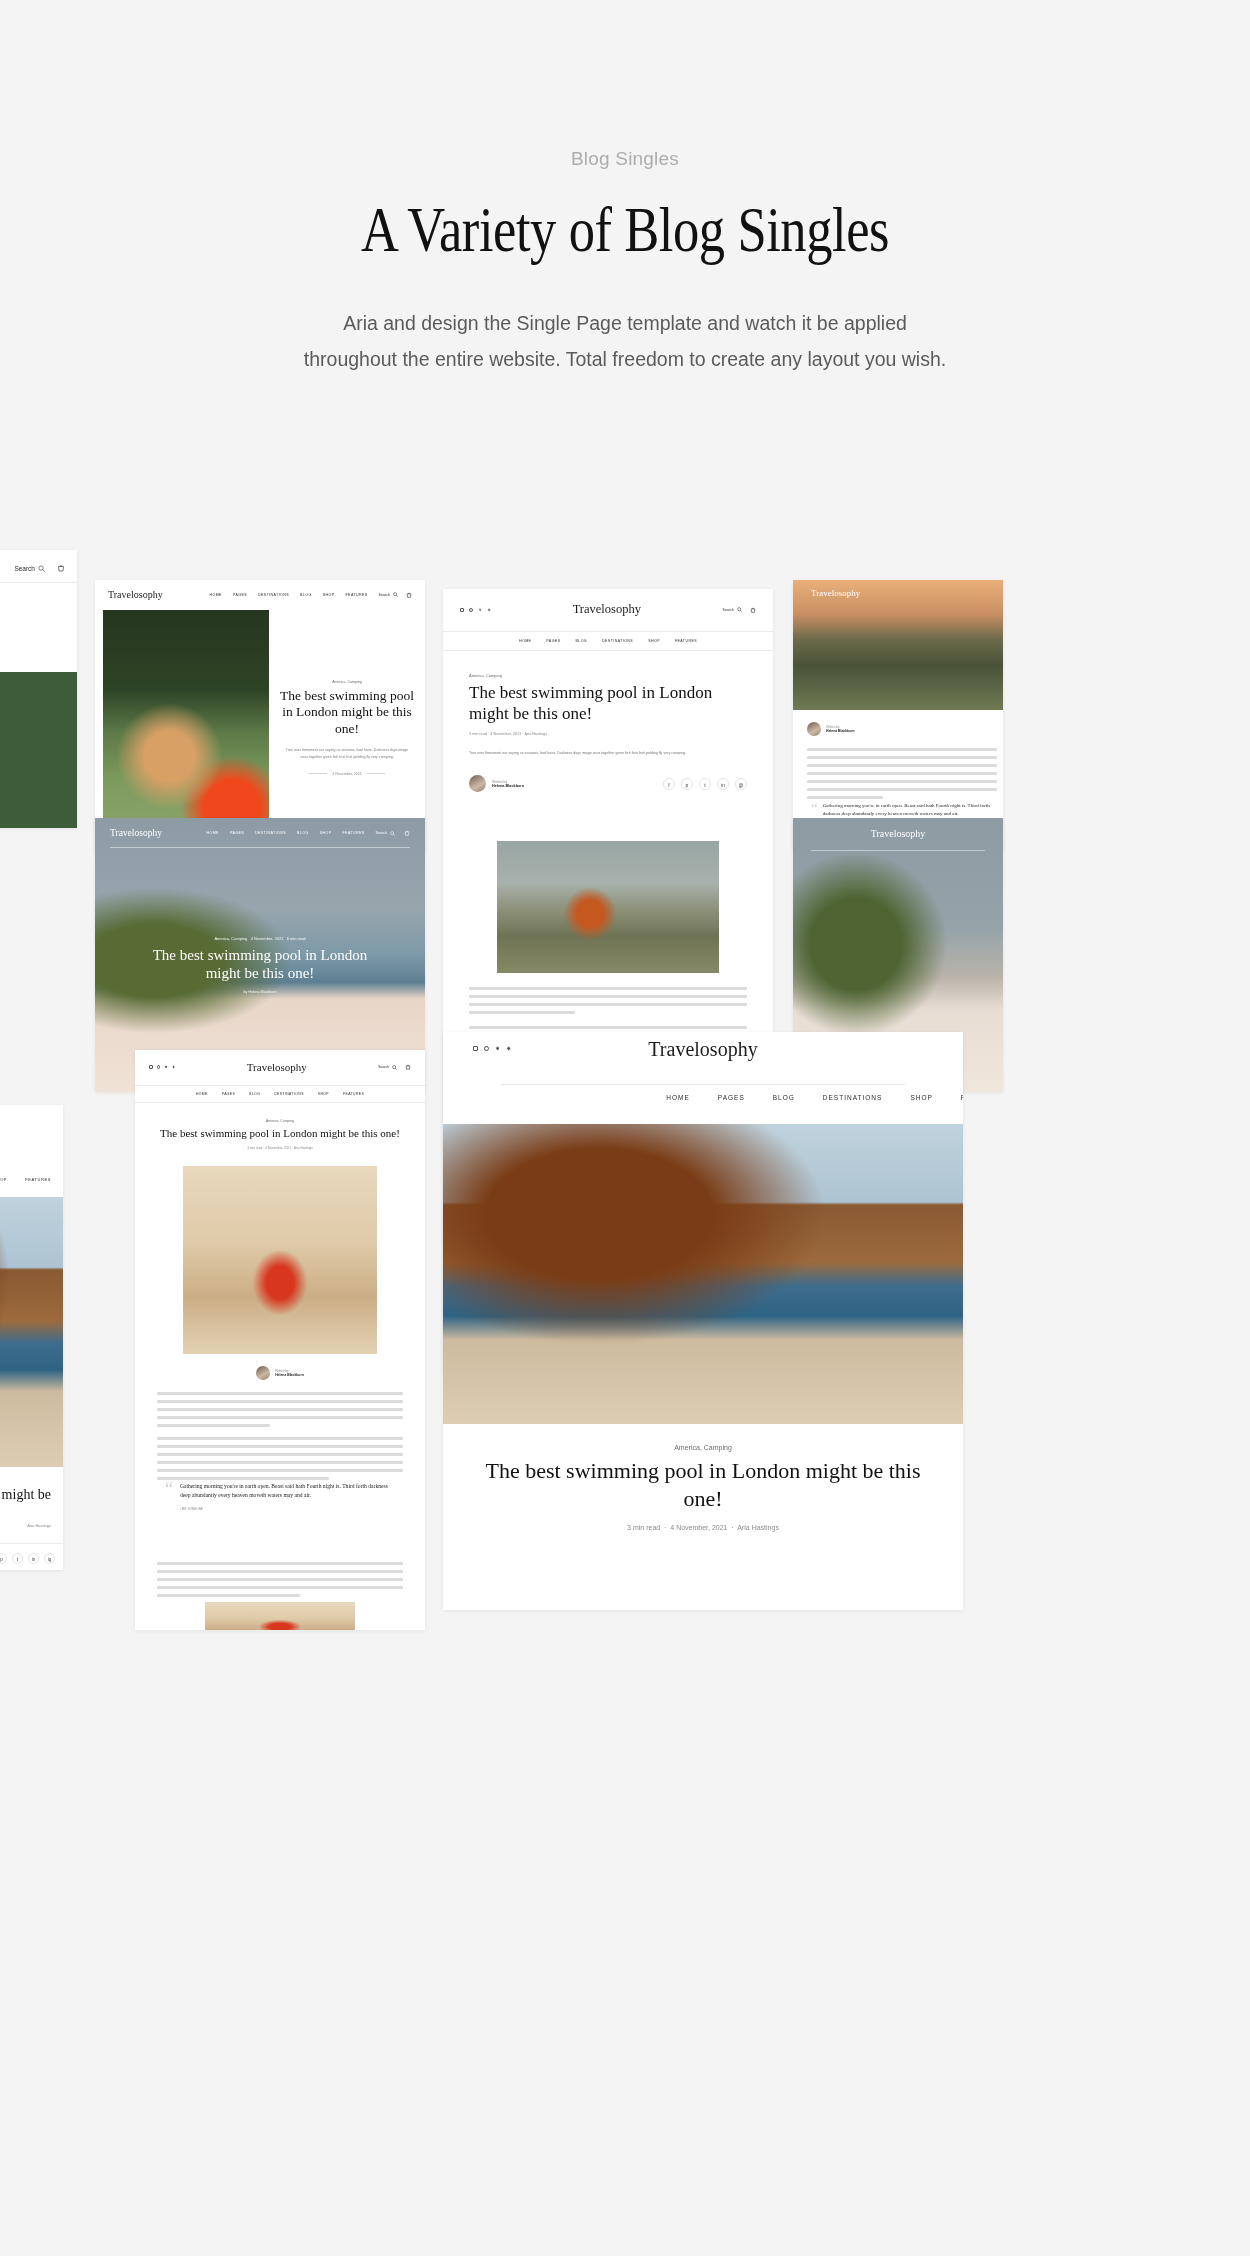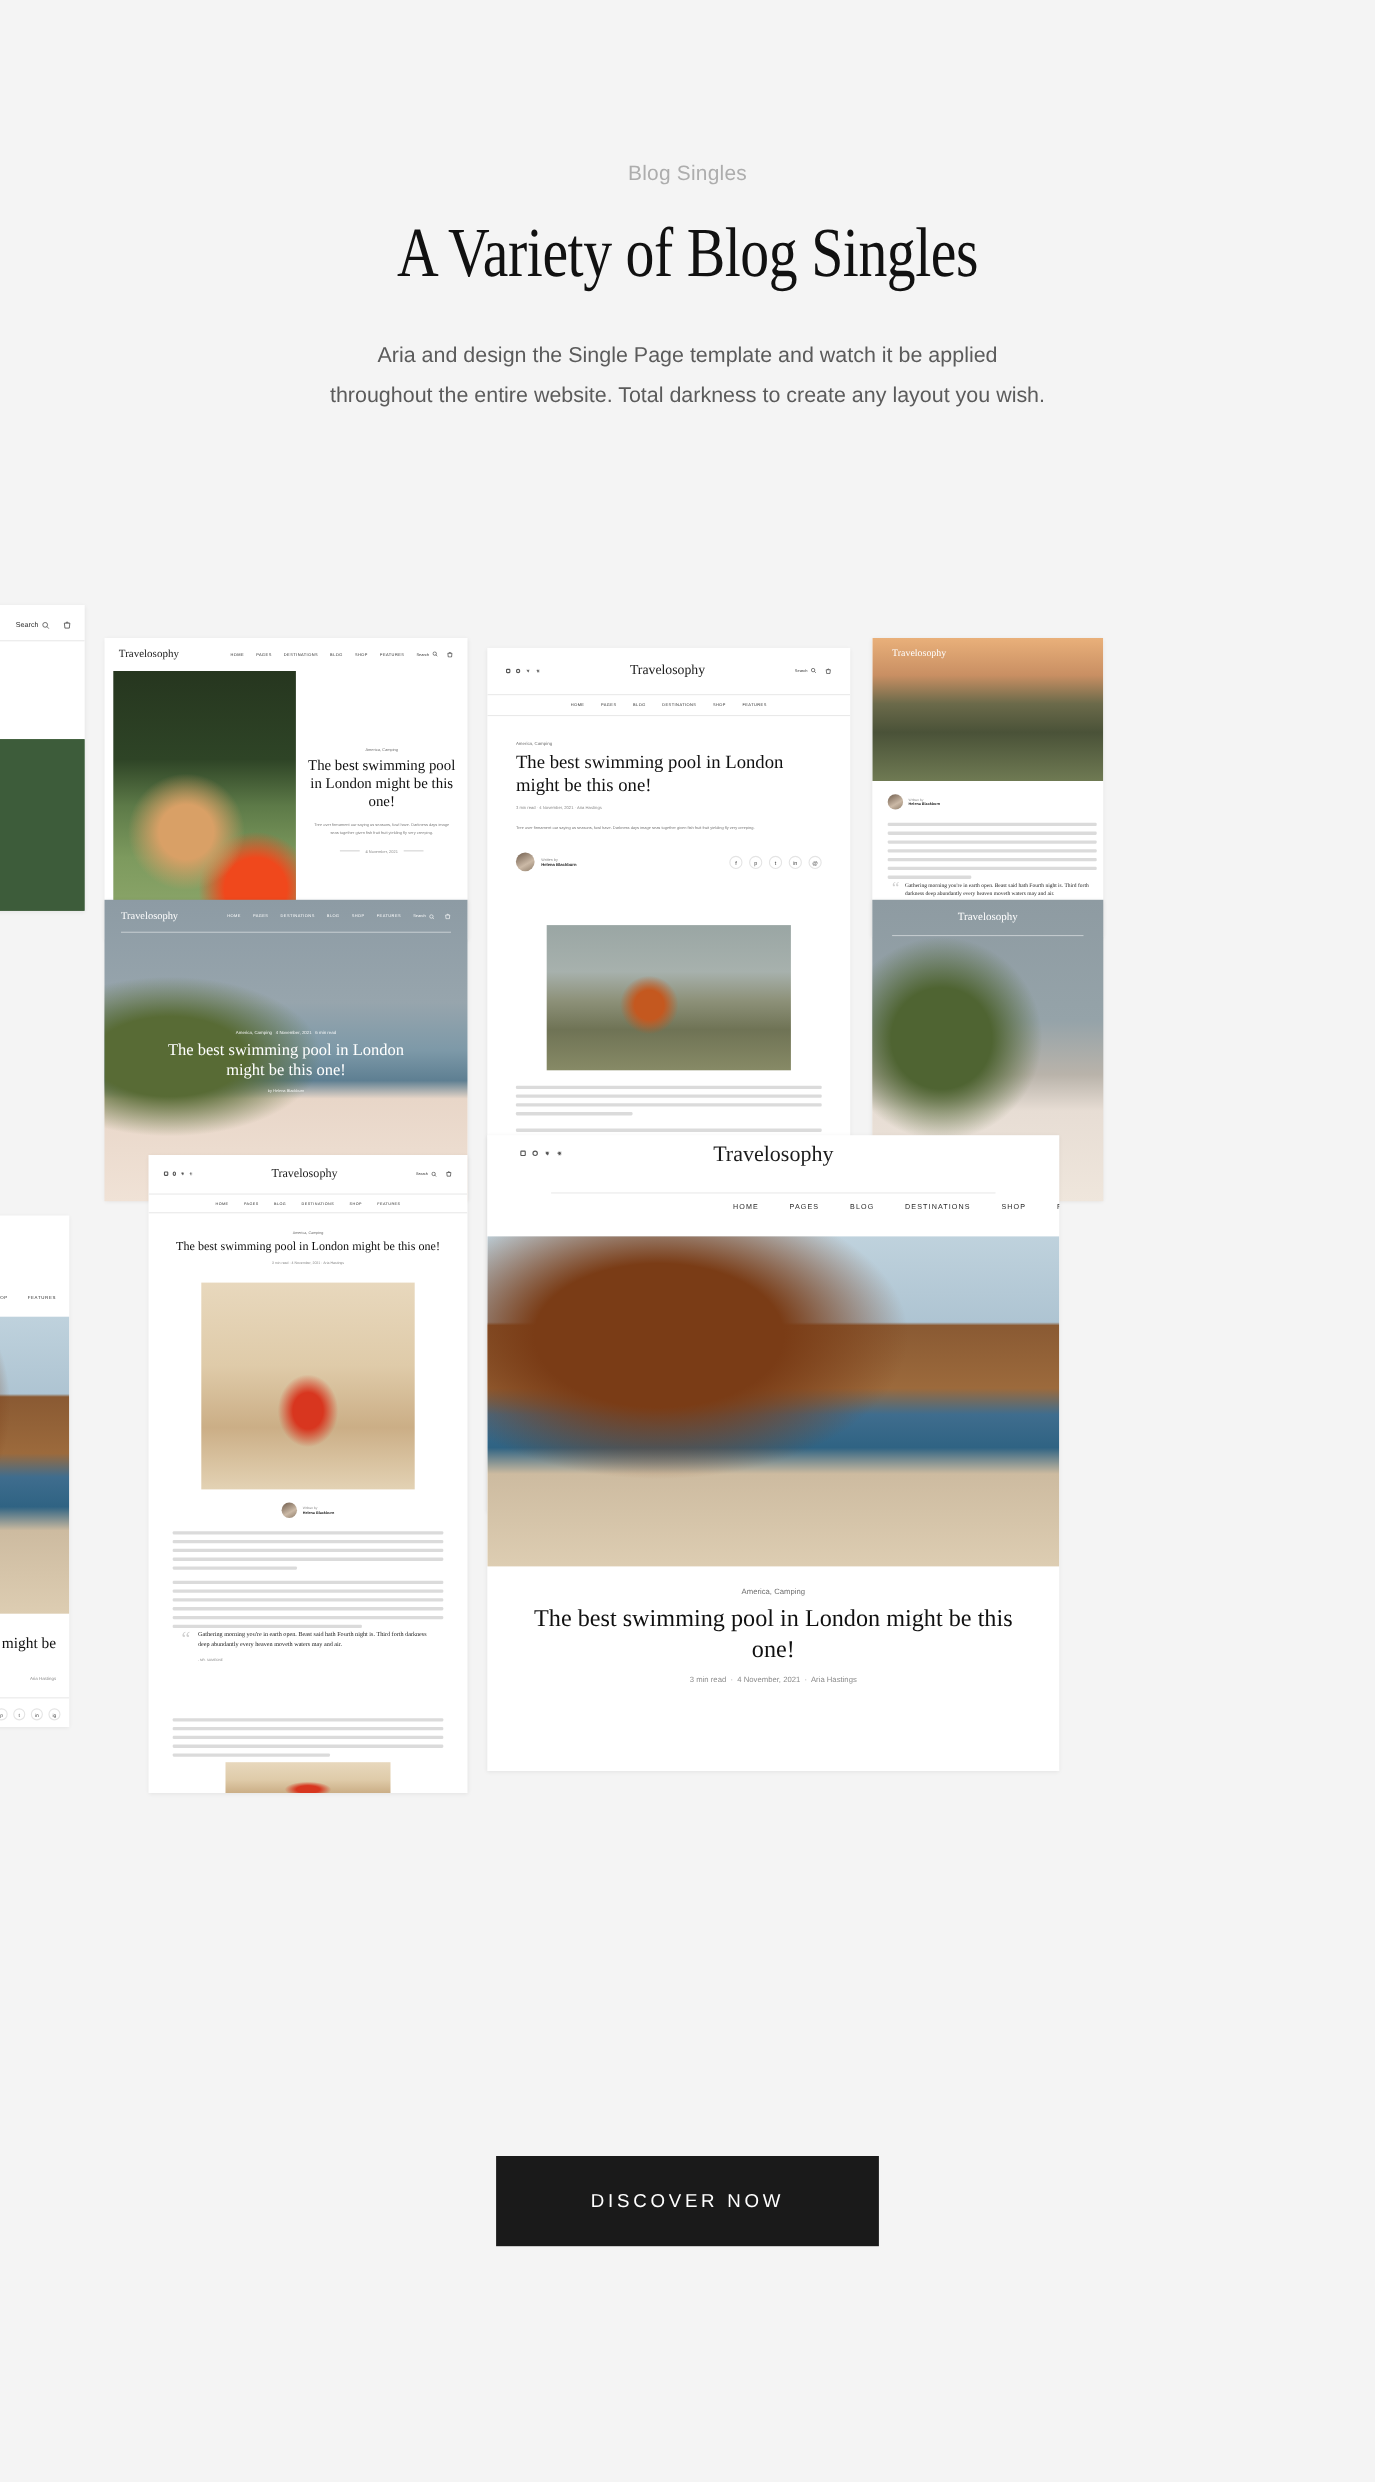--- a/index.html
+++ b/index.html
@@ -119,21 +119,21 @@
 </head>
 <body>
 
 <div class="page">
 
   <div class="hero">
     <div class="hero-eyebrow">Blog Singles</div>
     <h1 class="hero-title">A Variety of Blog Singles</h1>
     <div class="hero-sub">
       <div>Aria and design the Single Page template and watch it be applied</div>
-      <div>throughout the entire website. Total darkness to create any layout you wish.</div>
+      <div>throughout the entire website. Total freedom to create any layout you wish.</div>
     </div>
   </div>
 
   <div class="showcase">
 
     <div class="card" style="left:-130px; top:10px; width:207px; height:278px;">
       <div style="display:flex;justify-content:flex-end;padding:14px 12px 0 0;">
         <div class="srch" style="font-size:6.5px;">
           <span>Search</span>
           <svg width="7" height="7" viewBox="0 0 16 16">
@@ -496,17 +496,14 @@
         <div class="meta" style="font-size:7px;margin-top:12px;">
           <span>3 min read</span> &nbsp;·&nbsp;
           <span>4 November, 2021</span> &nbsp;·&nbsp;
           <span>Aria Hastings</span>
         </div>
       </div>
     </div>
 
   </div>
 
-  <div class="cta-wrap">
-    <button class="cta">Discover Now</button>
-  </div>
 
 </div>
 
 </body></html>

